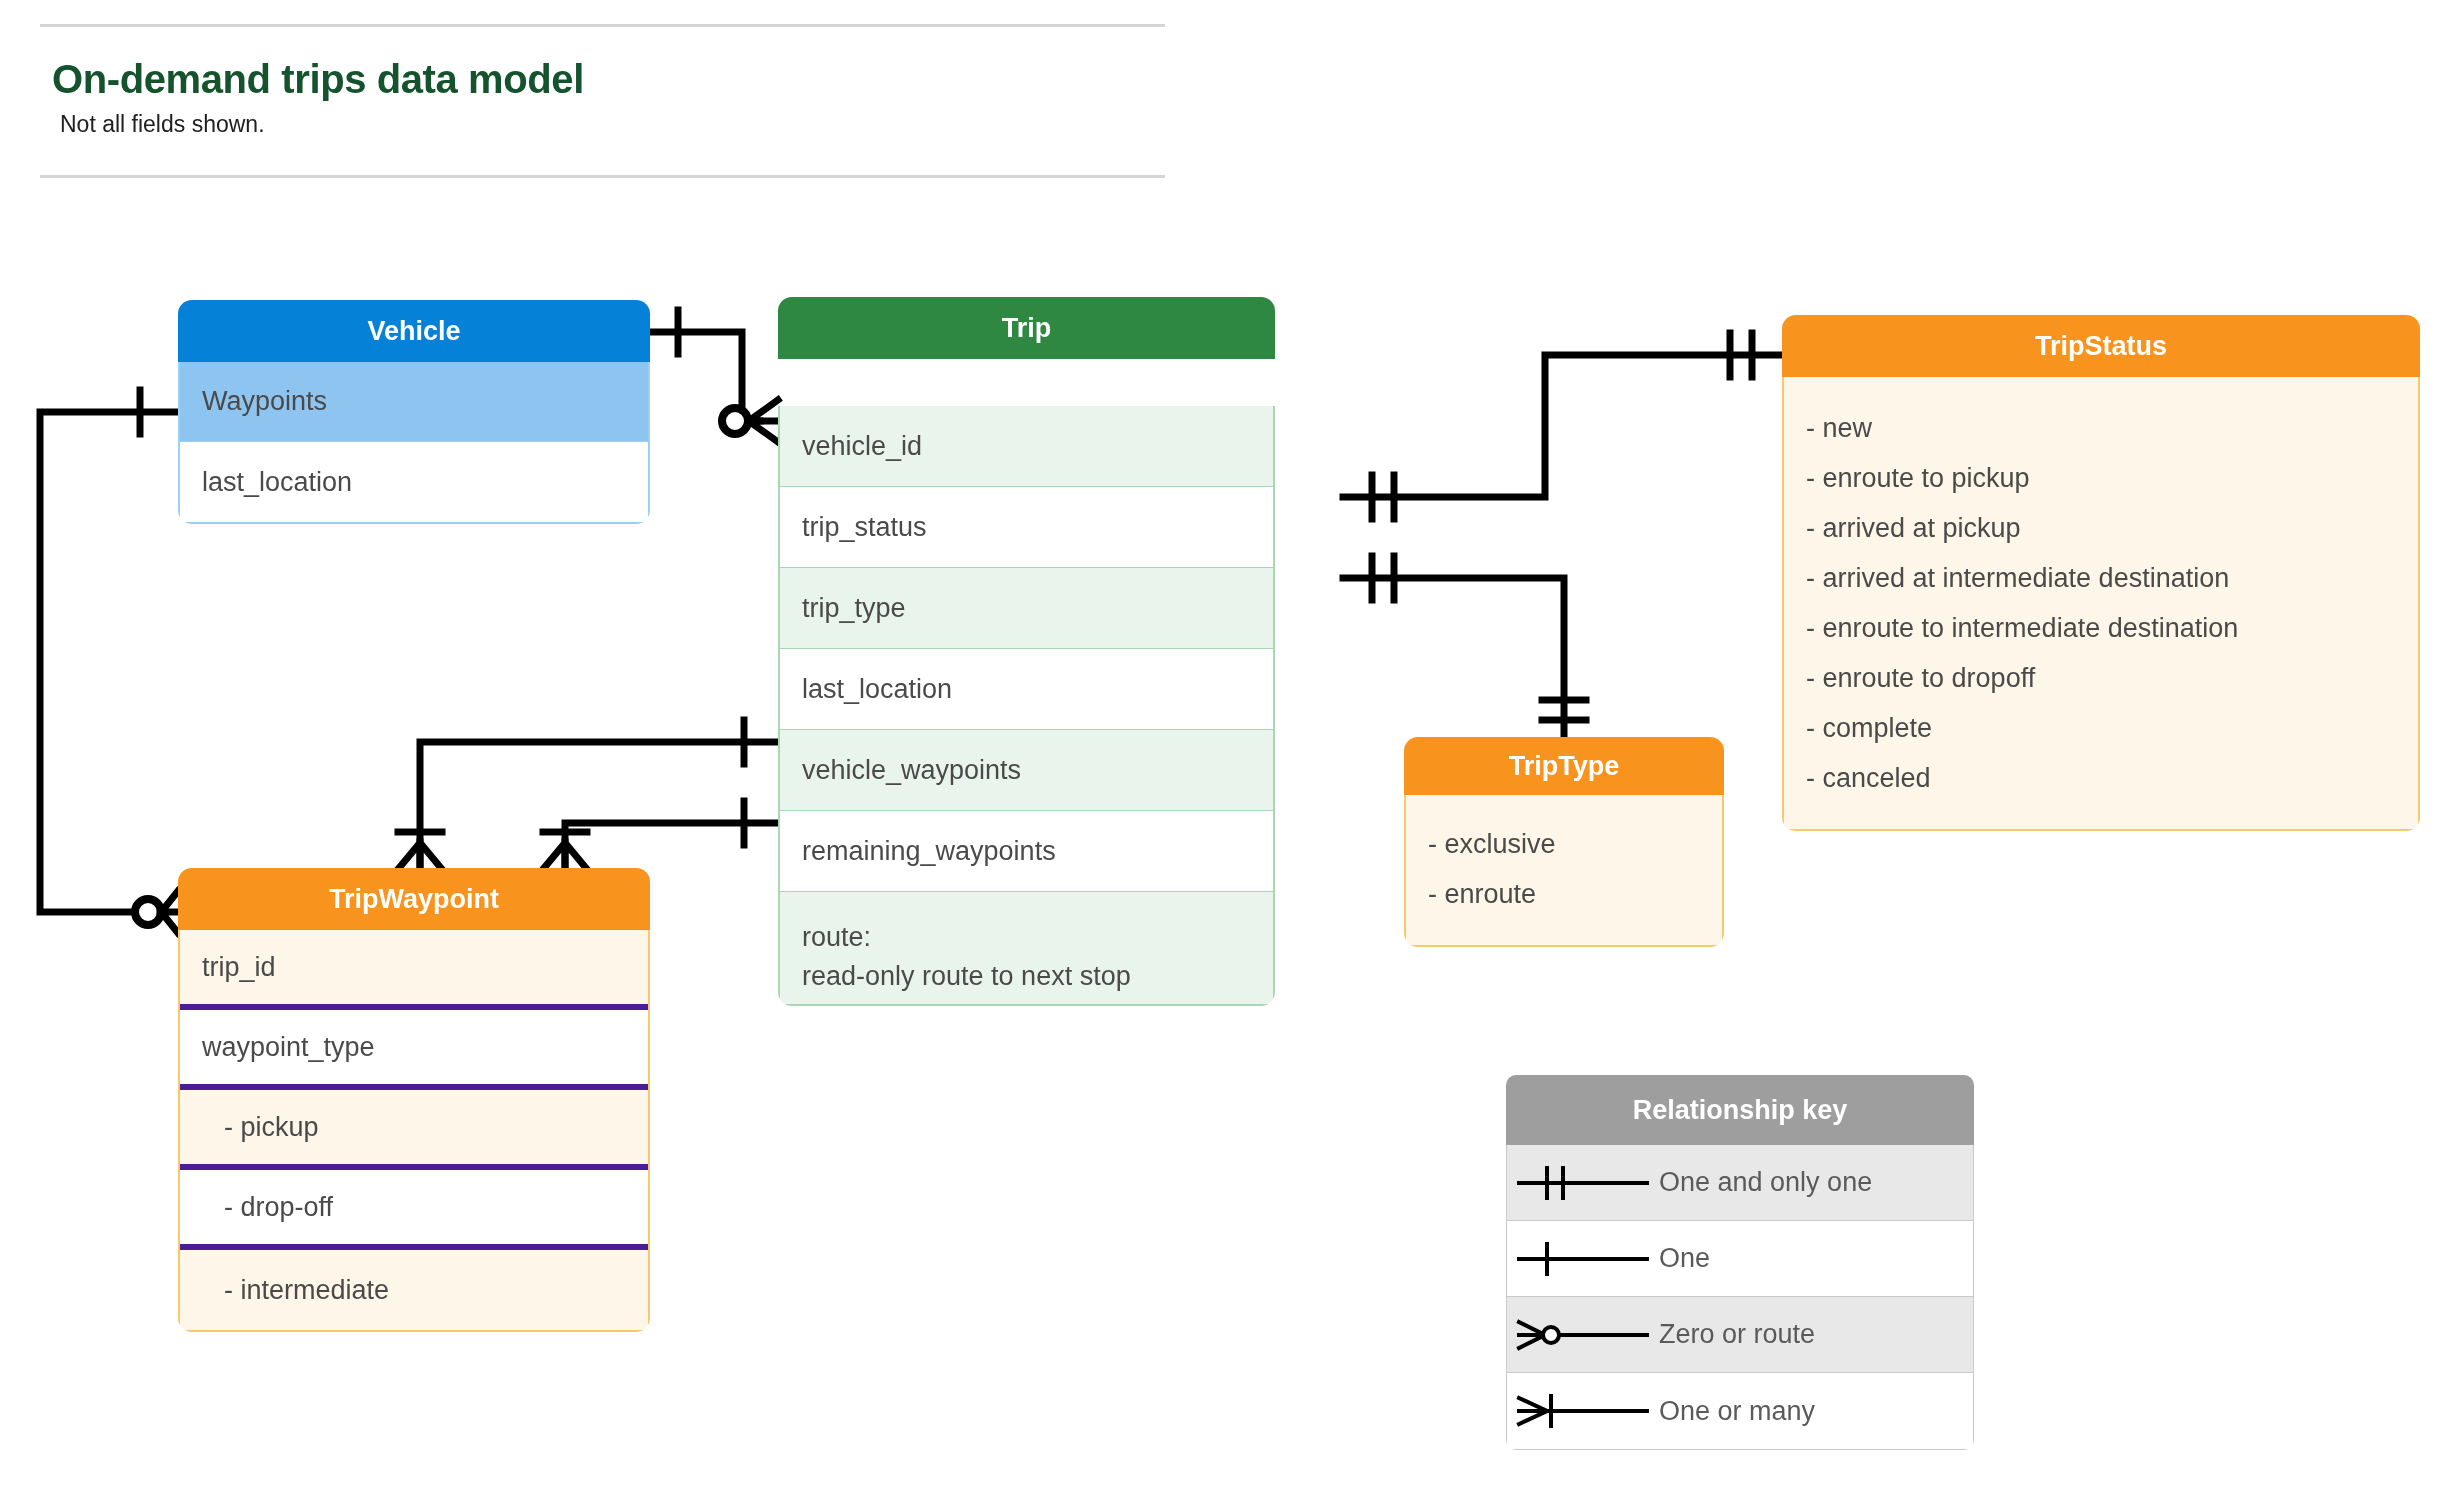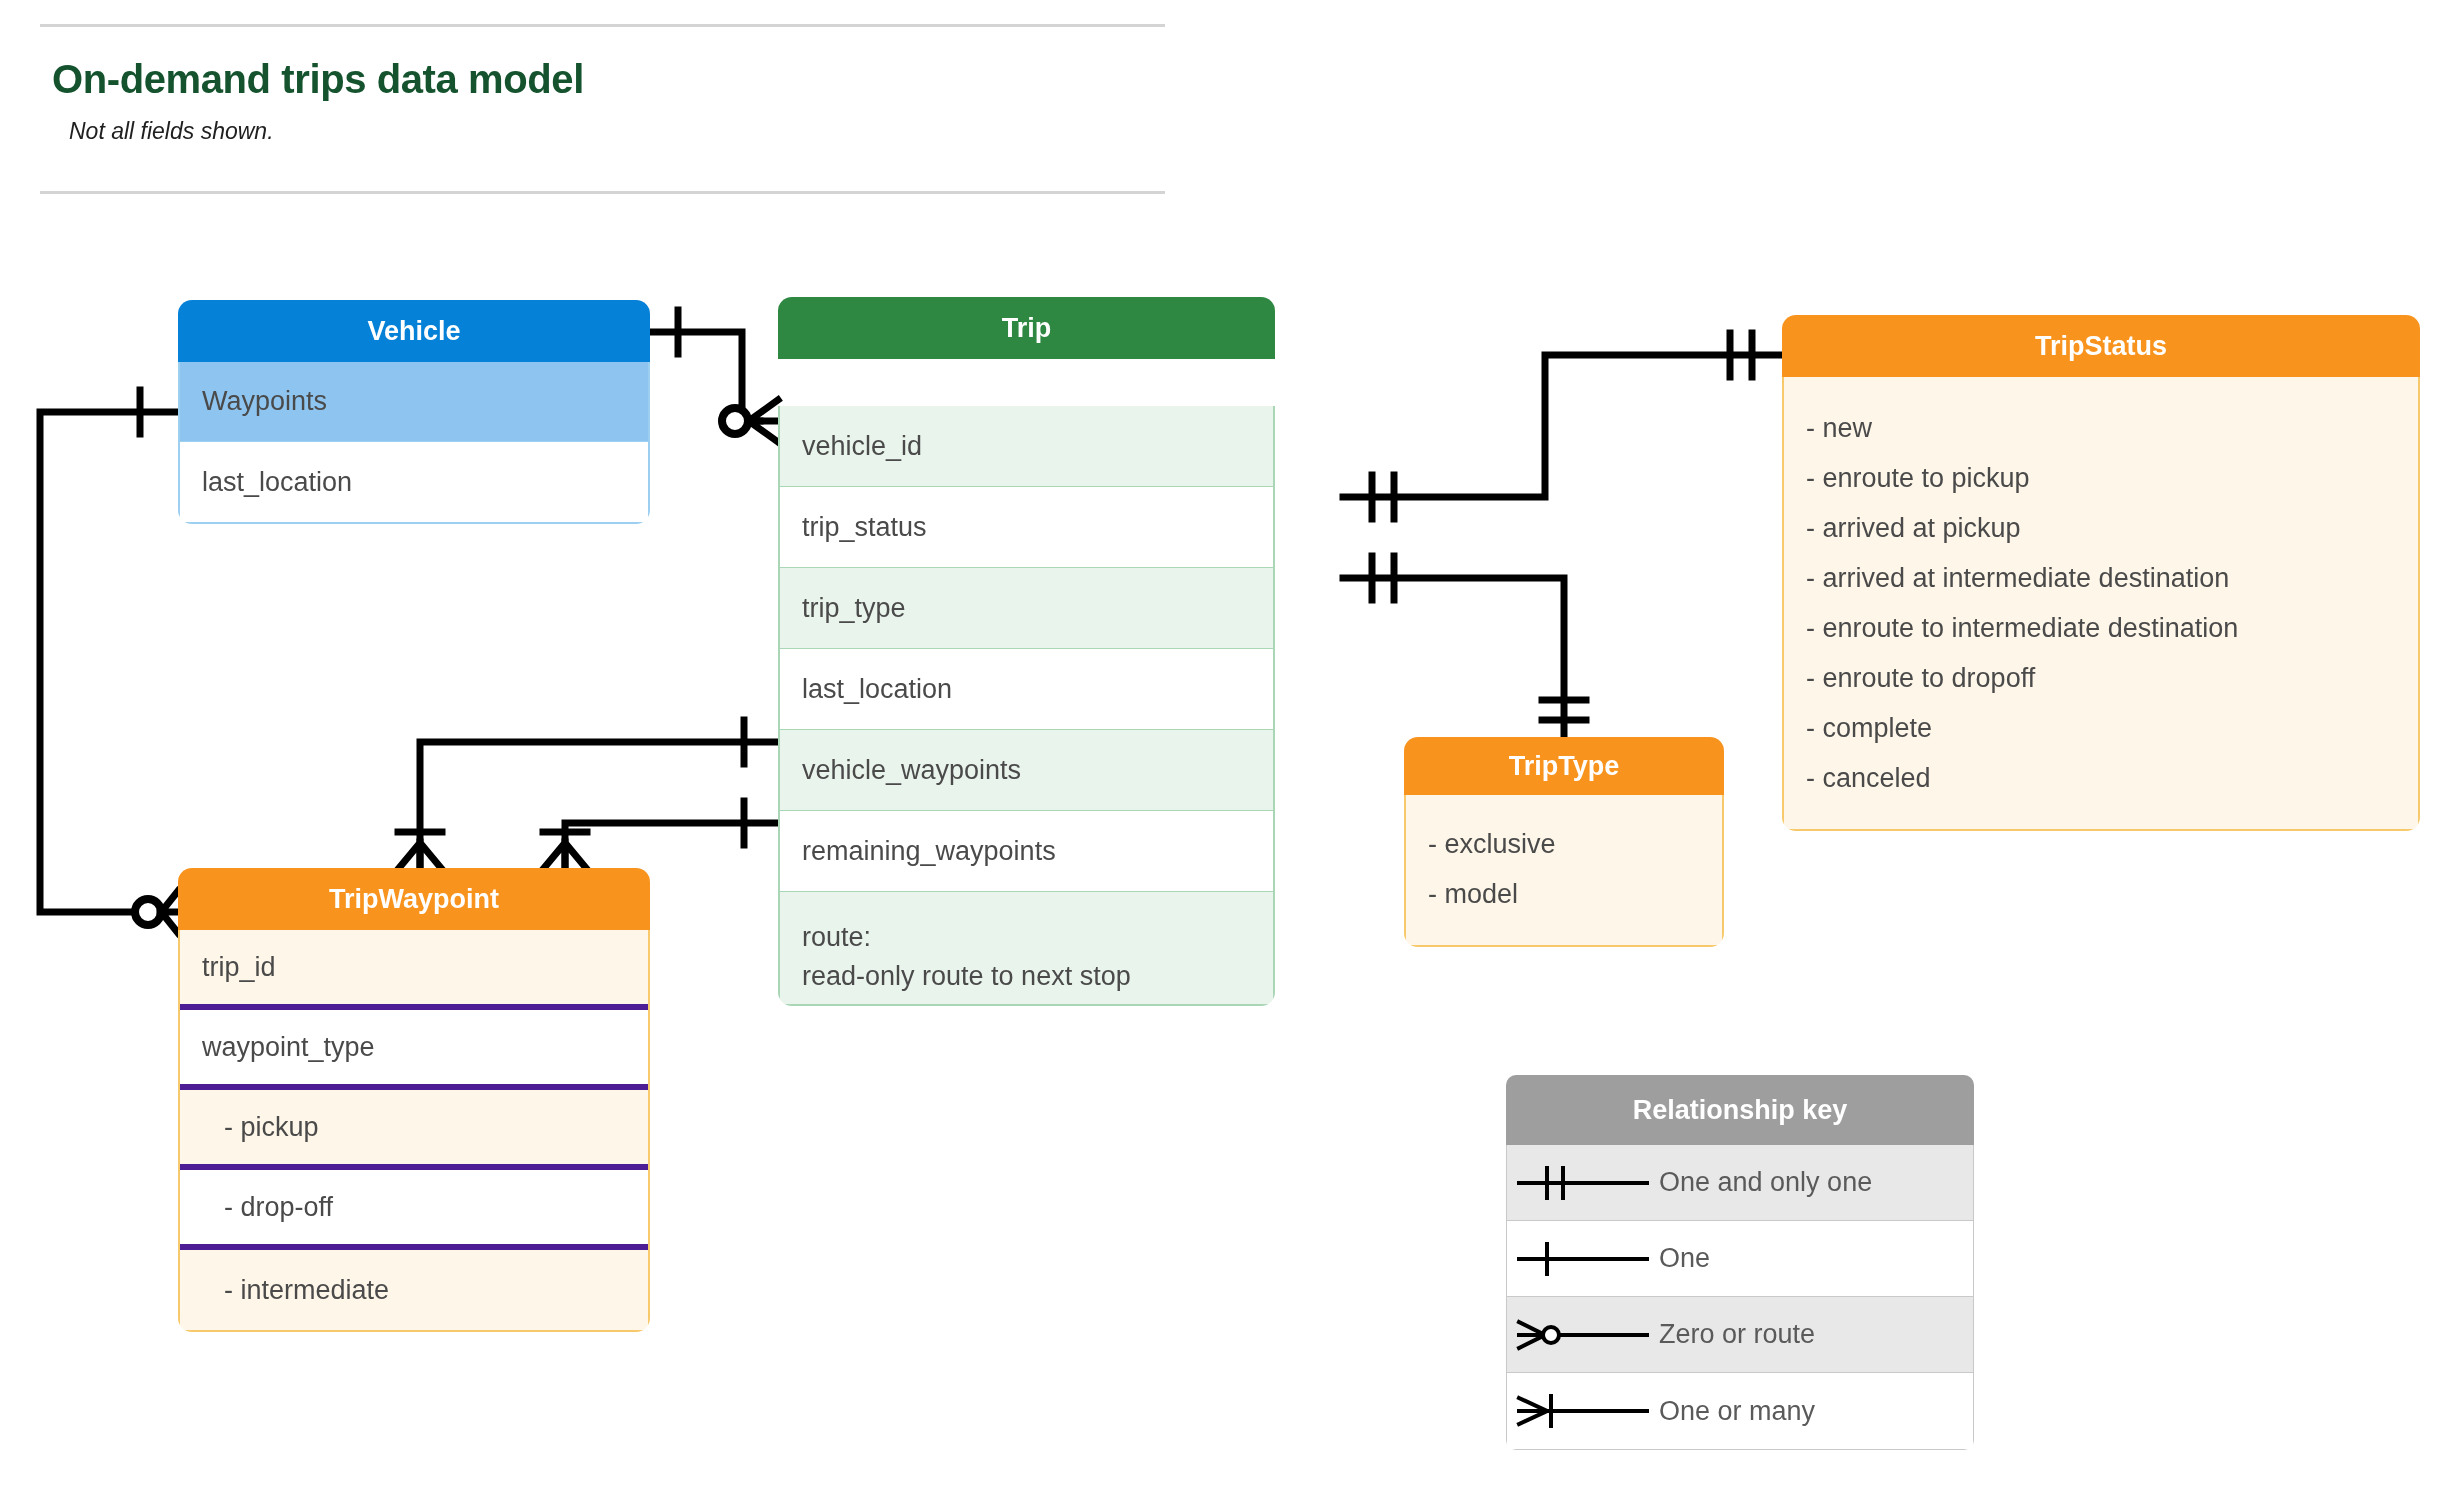--- a/index.html
+++ b/index.html
@@ -34,23 +34,22 @@
     font-size: 40px;
     font-weight: bold;
     color: #14532d;
     letter-spacing: -0.4px;
     margin: 0 0 10px 0;
     line-height: 1.1;
   }
   #page-subtitle {
     font-size: 23px;
     color: #202020;
-    margin: 17px;
+    margin: 8px;
     line-height: 1.2;
-    font-style: italic;
   }
 
   
   #connectors {
     position: absolute;
     left: 0;
     top: 0;
     width: 2445px;
     height: 1502px;
     pointer-events: none;
@@ -276,21 +275,21 @@
     <div class="enum-item">- enroute to dropoff</div>
     <div class="enum-item">- complete</div>
     <div class="enum-item">- canceled</div>
   </div>
 </div>
 
 <div class="entity" id="entity-triptype">
   <div class="entity-title">TripType</div>
   <div class="entity-body">
     <div class="enum-item">- exclusive</div>
-    <div class="enum-item">- model</div>
+    <div class="enum-item">- enroute</div>
   </div>
 </div>
 
 <div class="entity" id="entity-tripwaypoint">
   <div class="entity-title">TripWaypoint</div>
   <div class="entity-body">
     <div class="row tint">trip_id</div>
     <div class="row">waypoint_type</div>
     <div class="row tint indent">-  pickup</div>
     <div class="row indent">-  drop-off</div>

